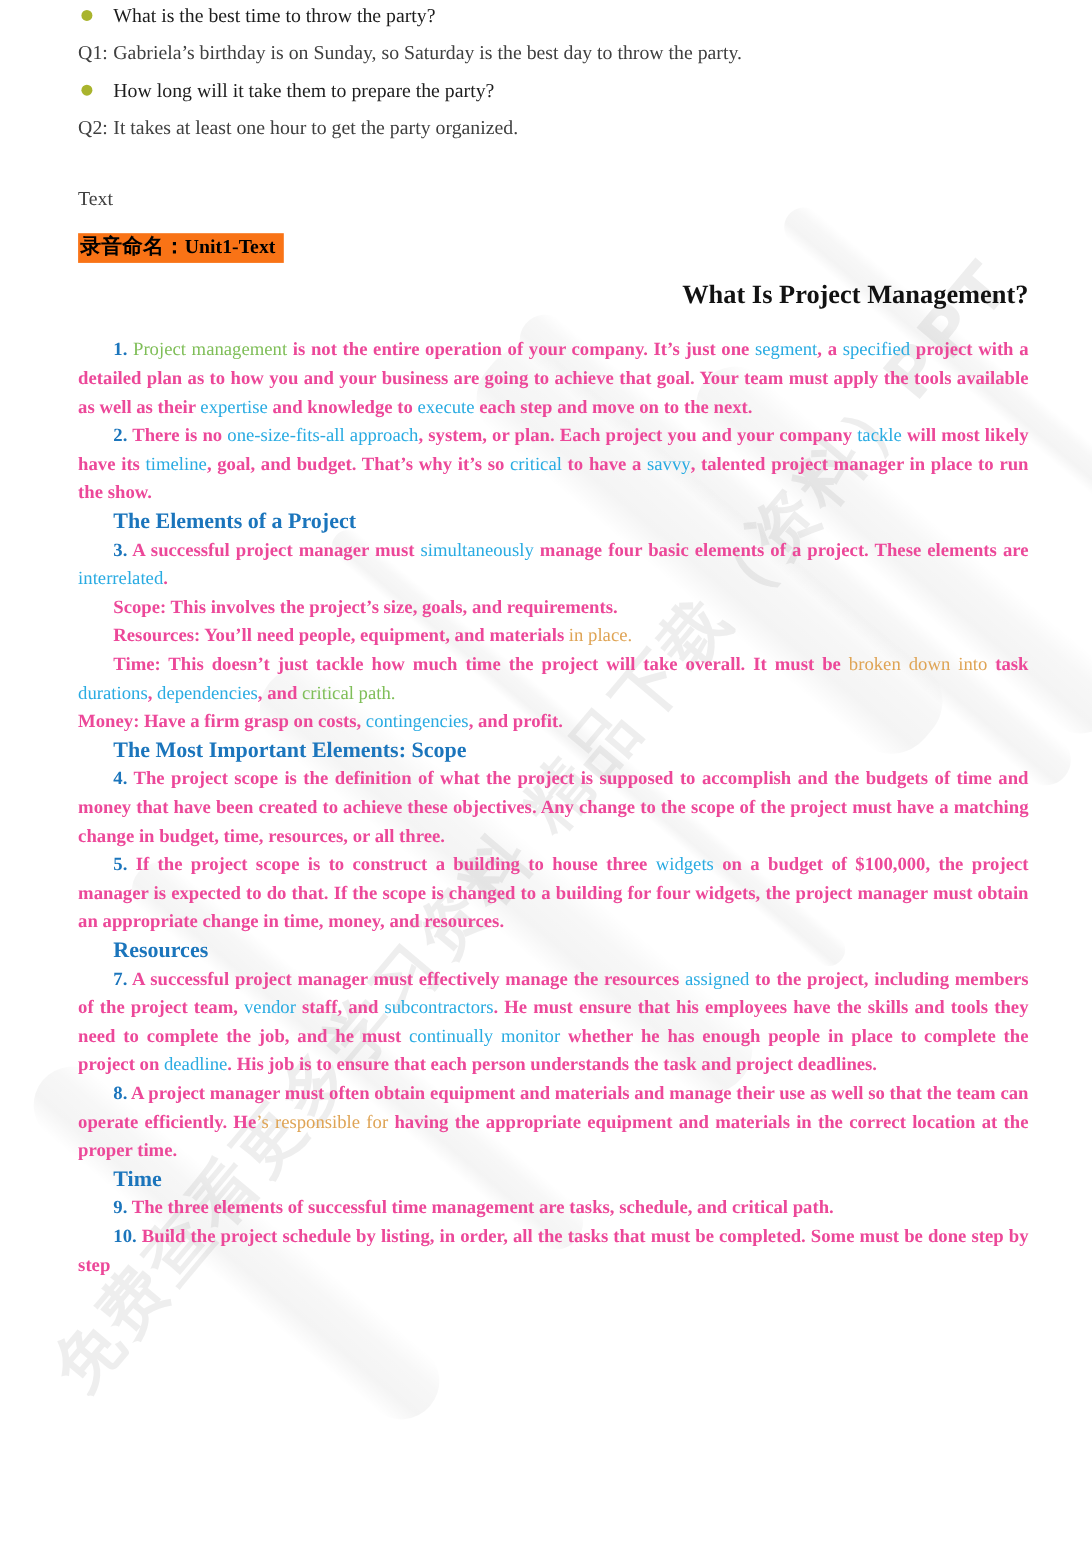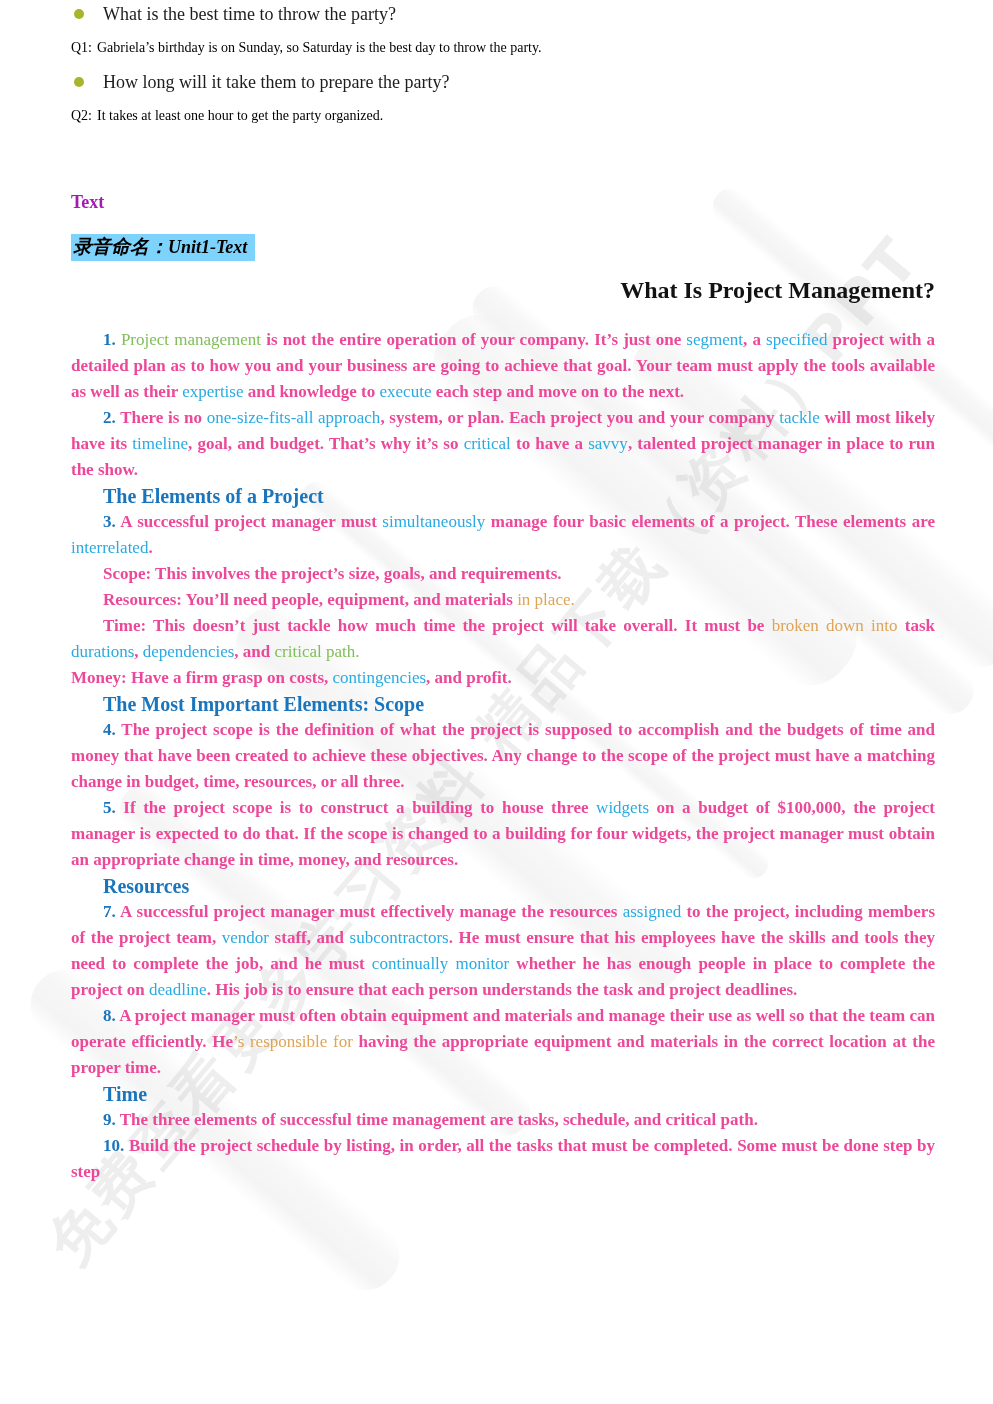--- a/index.html
+++ b/index.html
@@ -32,27 +32,27 @@
   .s7 { left:180px; top:900px;  width:70px;  height:460px; }
   .s8 { left:520px; top:380px;  width:30px;  height:600px; }
 
   
   .content { position:absolute; left:71px; top:0; width:864px; z-index:1; }
 
   .qa { }
   .qa-row { display:flex; align-items:flex-start; line-height:28px; font-size:18px; margin-bottom:6px; color:#1d1d1d; }
   .bullet-cell { width:32px; padding-top:9px; }
   .bullet-dot { width:10px; height:10px; border-radius:50%; background:#A9B42D; margin-left:3px; }
-  .answer-row { line-height:28px; font-size:14px; margin-bottom:6px; color:#000000; }
+  .answer-row { line-height:28px; font-size:18px; margin-bottom:6px; color:#404040; }
   .answer-label { margin-right:5px; }
 
-  .section-label { margin-top:60px; font-size:18px; line-height:24px; font-weight:bold; color:#a21caf; }
+  .section-label { margin-top:38px; font-size:18px; line-height:24px; font-weight:normal; color:#404040; }
 
   .recording { margin-top:20px; }
-  .recording-badge { display:inline-block; background:#7dd3fc; padding:1px 8px 2px 2px; line-height:23px;font-style:italic; }
+  .recording-badge { display:inline-block; background:#f97316; padding:1px 8px 2px 2px; line-height:23px; }
   .recording-zh { font-family:"Liberation Sans","DejaVu Sans",sans-serif; font-weight:bold; font-size:19px; color:#000; }
   .recording-en { font-family:"Liberation Serif","DejaVu Serif",serif; font-weight:bold; font-size:18px; color:#000; }
 
   .doc-title { margin-top:14px; text-align:right; font-size:24px; line-height:30px; font-weight:bold; color:#121212; }
 
   .text-body { margin-top:22px; font-size:17px; line-height:26px; color:#232323; }
   .text-body p { margin:0; text-align:justify; }
   .text-body p.indent { text-indent:32px; }
   .text-body h3 { margin:0 0 0 32px; font-size:20px; line-height:26px; font-weight:bold; color:#1B75BC; }
 

